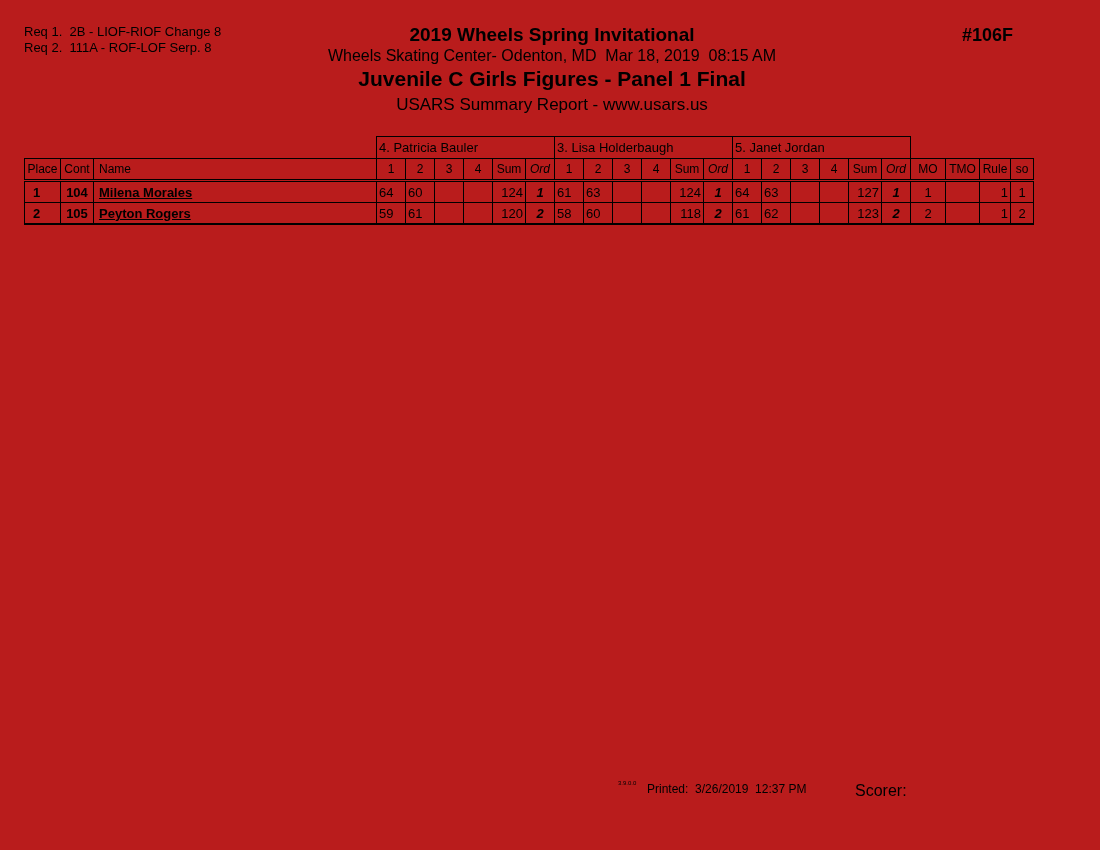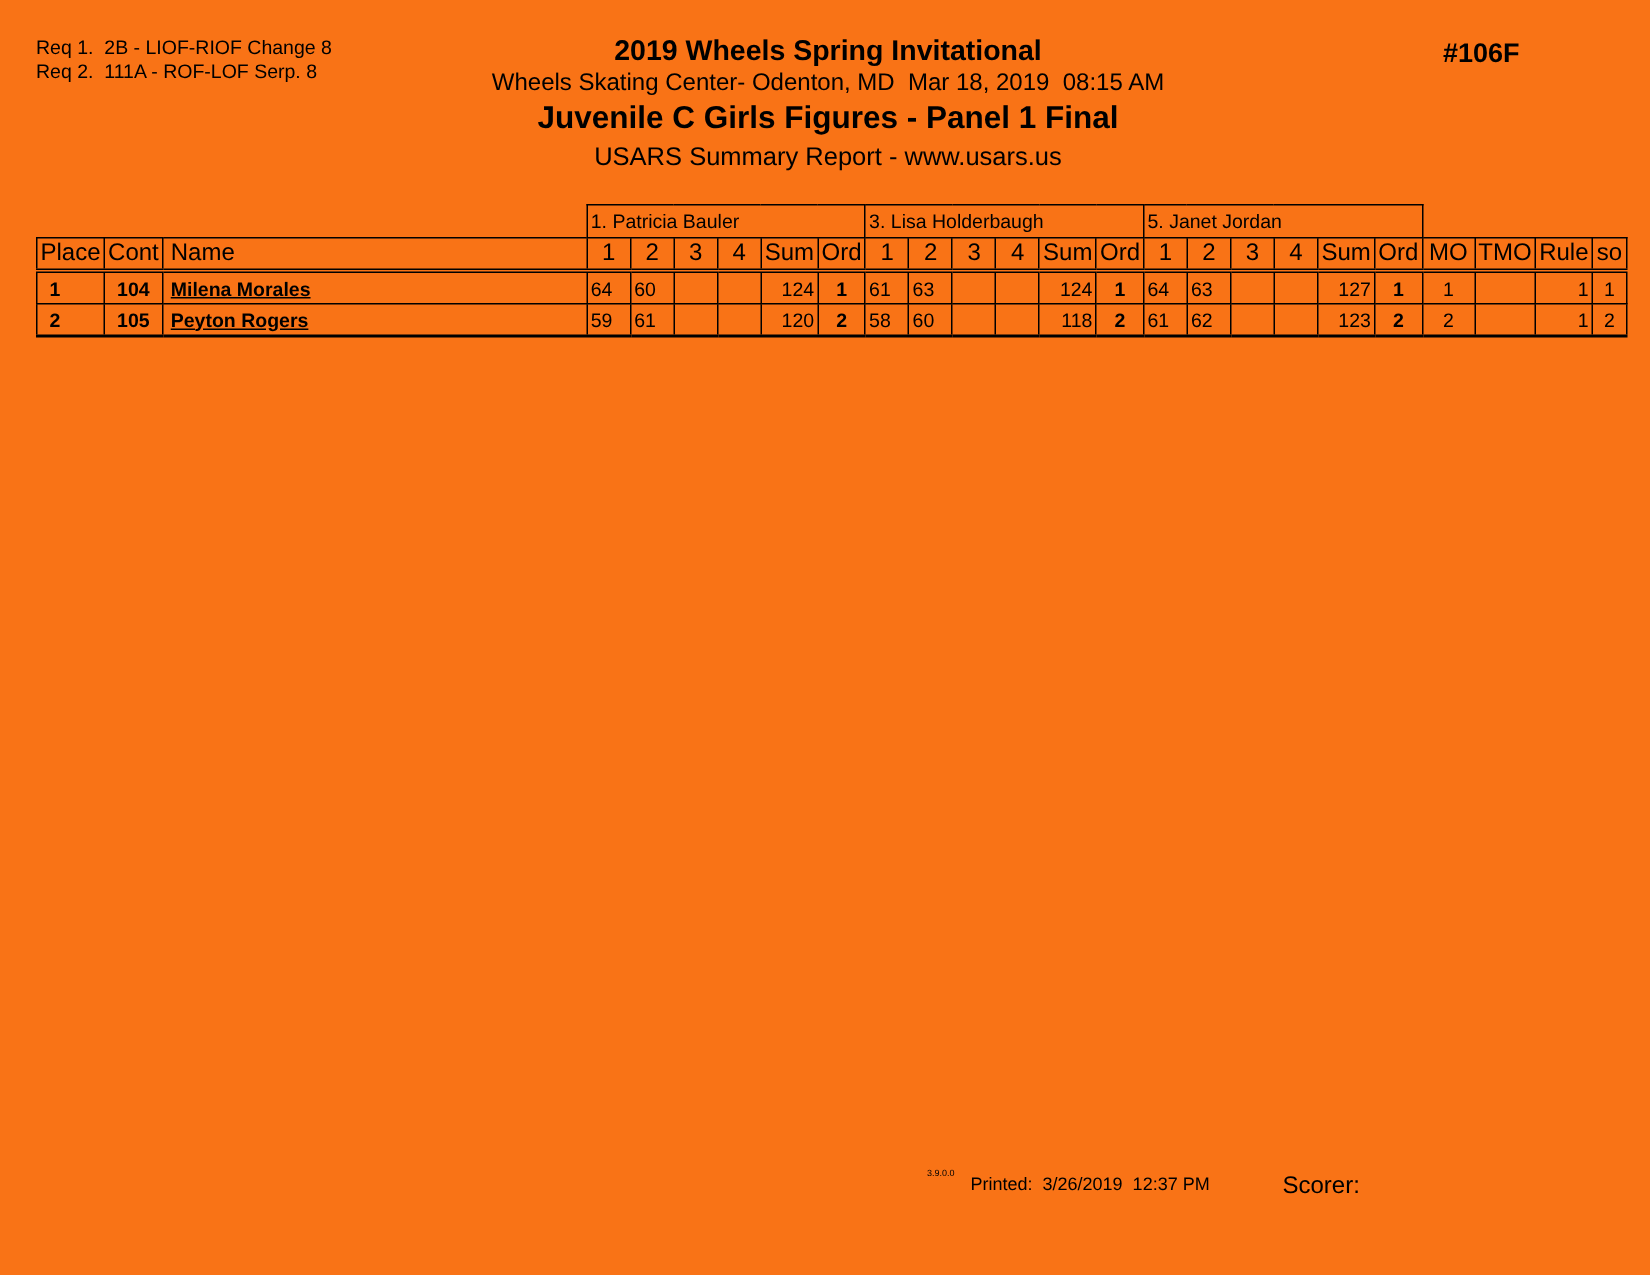--- a/index.html
+++ b/index.html
@@ -1,40 +1,40 @@
 <!DOCTYPE html>
 <html><head>
 <meta charset="utf-8">
 <style>
   html,body { margin:0; padding:0; background:#ffffff; }
   body { width:1100px; height:850px; font-family:"Liberation Sans", sans-serif; color:#000; }
-  .page { position:relative; width:1100px; height:850px; background:#f97316; overflow:hidden; }
+  .page { position:relative; width:1100px; height:850px; background:#b91c1c; overflow:hidden; }
 
   
   .req { position:absolute; left:24px; top:24px; font-size:13px; line-height:16px; }
   .req div { white-space:pre; }
 
   
   .center-head { position:absolute; left:0; top:24px; width:1104px; text-align:center; }
   .t1 { font-size:19px; font-weight:bold; line-height:22px; }
   .t2 { font-size:16px; line-height:19px; white-space:pre; }
   .t3 { font-size:21px; font-weight:bold; line-height:24px; margin-top:2px; }
   .t4 { font-size:17px; line-height:20px; margin-top:4px; }
 
   .docnum { position:absolute; left:962px; top:25px; font-size:18px; font-weight:bold; }
 
   
   table.results { position:absolute; left:24px; top:136px; border-collapse:collapse; table-layout:fixed; font-size:13px; }
   table.results td { border:1px solid #000; height:20px; padding:0 2px; overflow:hidden; white-space:nowrap; }
   tr.judge-row td { height:21px; }
   tr.judge-row td.spacer { border:none; }
   td.judge-cell { font-size:13px; text-align:left; padding-left:5px; white-space:pre; }
-  tr.hdr td { height:20px; font-size:16px; border-bottom:3px double #000; text-align:center; }
+  tr.hdr td { height:20px; font-size:12px; border-bottom:3px double #000; text-align:center; }
   tr.hdr td.name-h { text-align:left; padding-left:5px;margin-left:20px; }
-  td.ord { border-left:3px solid #000; border-right:3px solid #000; text-align:center; }
+  td.ord { border-left:3px solid #000; border-right:3px solid #000; text-align:center;font-style:italic; }
   tr.data td.ord { font-weight:bold; }
   tr.data td.place { font-weight:bold; text-align:left; padding-left:8px; }
   tr.data td.cont { font-weight:bold; text-align:center; }
   tr.data td.name { font-weight:bold; text-align:left; padding-left:5px;text-decoration:underline; }
   td.score { text-align:left; padding-left:4px; }
   td.sum { text-align:right; padding-right:3px; }
   td.mo, td.tmo, td.so { text-align:center; }
   td.rule { text-align:right; padding-right:7px; }
   tr.last td { border-bottom:2px solid #000; }
 
@@ -86,21 +86,21 @@
         <col style="width:33px">
         <col style="width:29px">
       <col style="width:35px">
         <col style="width:34px">
         <col style="width:31px">
         <col style="width:23px">
     </colgroup>
     <tbody>
         <tr class="judge-row">
       <td class="spacer" colspan="3"></td>
-      <td class="judge-cell" colspan="6">1.  Patricia Bauler</td>
+      <td class="judge-cell" colspan="6">4.  Patricia Bauler</td>
       <td class="judge-cell" colspan="6">3.  Lisa  Holderbaugh</td>
       <td class="judge-cell" colspan="6">5.  Janet  Jordan</td>
       <td class="spacer" colspan="4"></td>
     </tr>
     <tr class="hdr">
       <td>Place</td>
       <td>Cont</td>
       <td class="name-h">Name</td>
       <td>1</td>
       <td>2</td>

